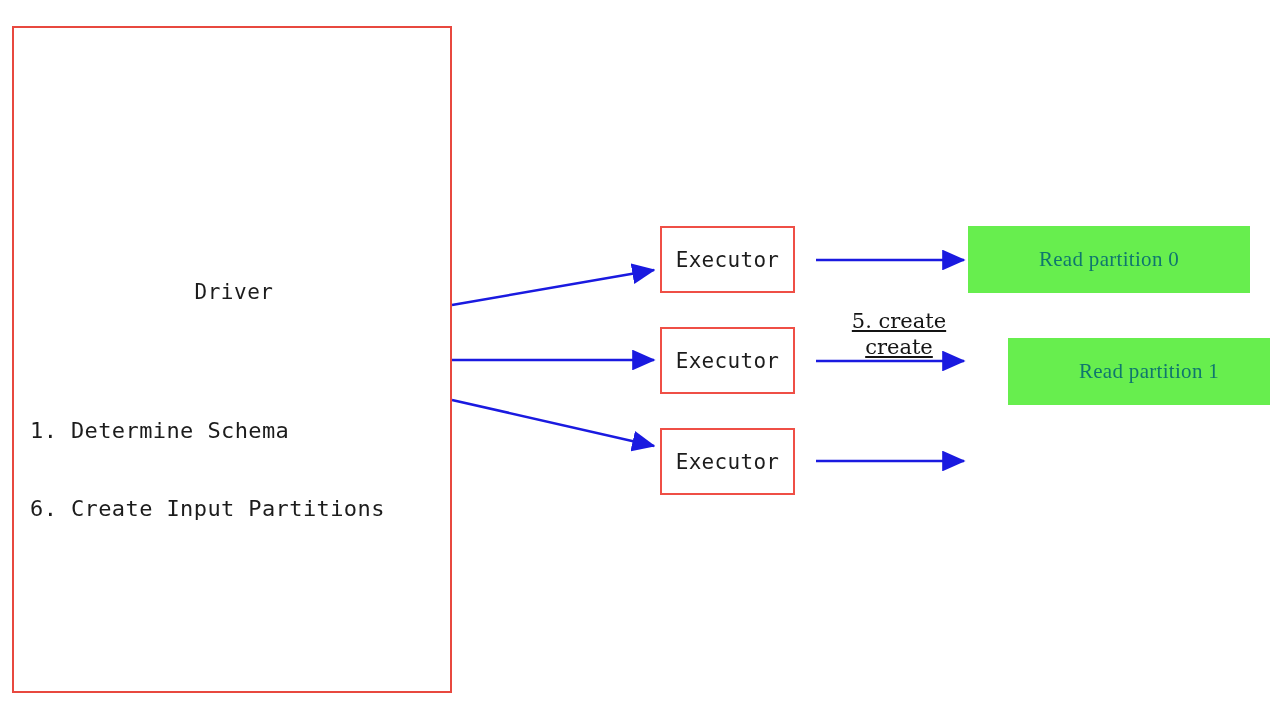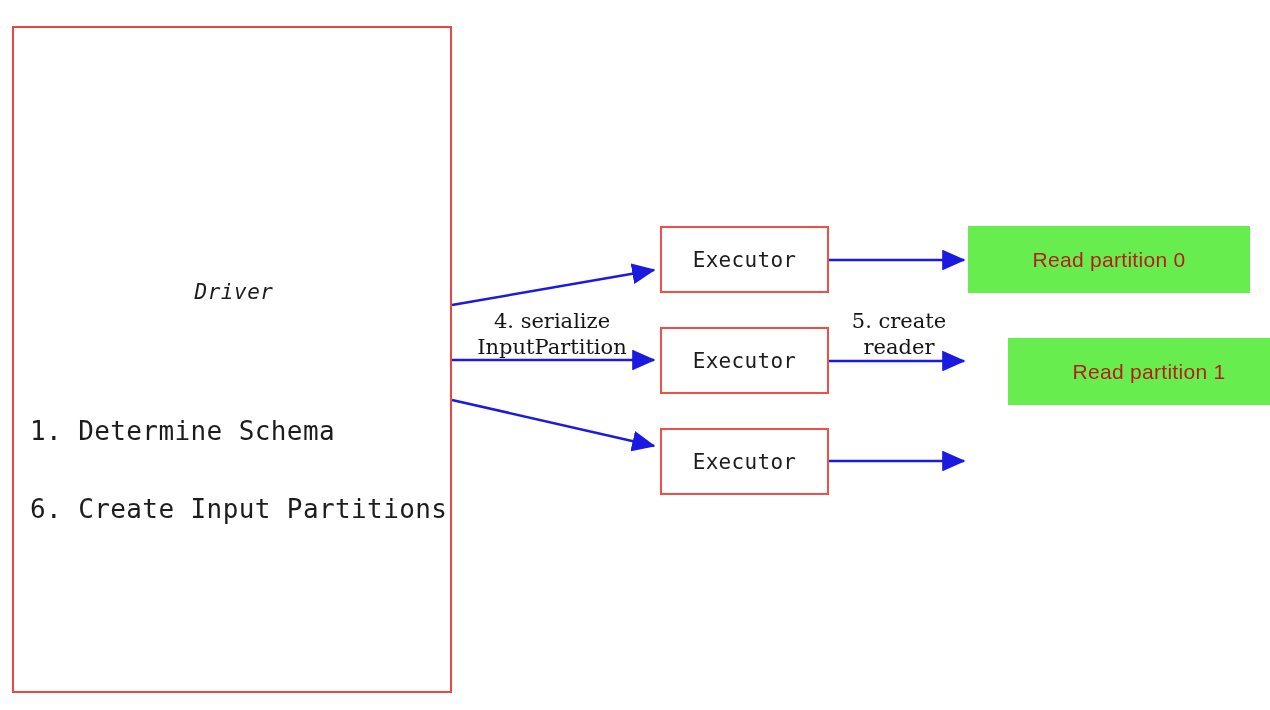--- a/index.html
+++ b/index.html
@@ -41,42 +41,41 @@
   .driver-title {
     position: absolute;
     left: 0;
     top: 252px;
     width: 440px;
     text-align: center;
     font-family: "DejaVu Sans Mono", "Liberation Mono", monospace;
     font-size: 21px;
     color: #1c1c1c;
     letter-spacing: 0.5px;
-    font-style: italic;
   }
   .driver-steps {
     position: absolute;
     left: 16px;
     top: 338px;
     font-family: "DejaVu Sans Mono", "Liberation Mono", monospace;
-    font-size: 26px;
+    font-size: 22px;
     line-height: 26px;
     color: #1c1c1c;
     white-space: pre;
     letter-spacing: 0.4px;
   }
   .driver-steps div {
     white-space: pre;
   }
 
   
   .executor-box {
     position: absolute;
     left: 660px;
-    width: 169px;
+    width: 135px;
     height: 67px;
     box-sizing: border-box;
     border: 2px solid #ef4f46;
     background: #ffffff;
     display: flex;
     align-items: center;
     justify-content: center;
   }
   .executor-label {
     font-family: "DejaVu Sans Mono", "Liberation Mono", monospace;
@@ -94,23 +93,23 @@
     left: 968px;
     width: 282px;
     height: 67px;
     box-sizing: border-box;
     background: #67ee4e;
     display: flex;
     align-items: center;
     justify-content: center;
   }
   .partition-label {
-    font-family: Liberation Sans, sans-serif;
+    font-family: Liberation Serif, serif;
     font-size: 21px;
-    color: #b91c1c;
+    color: #0f766e;
     letter-spacing: 0.3px;
   }
   .part-1 { top: 226px; }
   .part-2 { top: 338px; margin-left: 40px; }
   .part-3 { top: 428px; }
 
   
   .edge-label {
     position: absolute;
     font-family: "DejaVu Serif", "Liberation Serif", serif;
@@ -122,20 +121,21 @@
   }
   .label-serialize {
     left: 461px;
     top: 308px;
     width: 182px;
   }
   .label-create {
     left: 833px;
     top: 308px;
     width: 132px;
+    text-decoration: underline;
   }
 </style>
 </head>
 <body>
 
 <div id="canvas">
 
   <svg id="edge-layer" viewBox="0 0 1270 710" width="1270" height="710">
     <defs>
       <marker id="arrowhead" markerWidth="9" markerHeight="8" refX="8.4" refY="4" orient="auto" markerUnits="strokeWidth">
@@ -174,23 +174,19 @@
     <span class="executor-label">Executor</span>
   </div>
 
   <div class="partition-box part-1">
     <span class="partition-label">Read partition 0</span>
   </div>
   <div class="partition-box part-2">
     <span class="partition-label">Read partition 1</span>
   </div>
 
-  <div class="edge-label label-serialize">
-    <div>4. serialize</div>
-    <div>InputPartition</div>
-  </div>
 
   <div class="edge-label label-create">
     <div>5. create</div>
-    <div>reader</div>
+    <div>create</div>
   </div>
 
 </div>
 
 </body></html>

